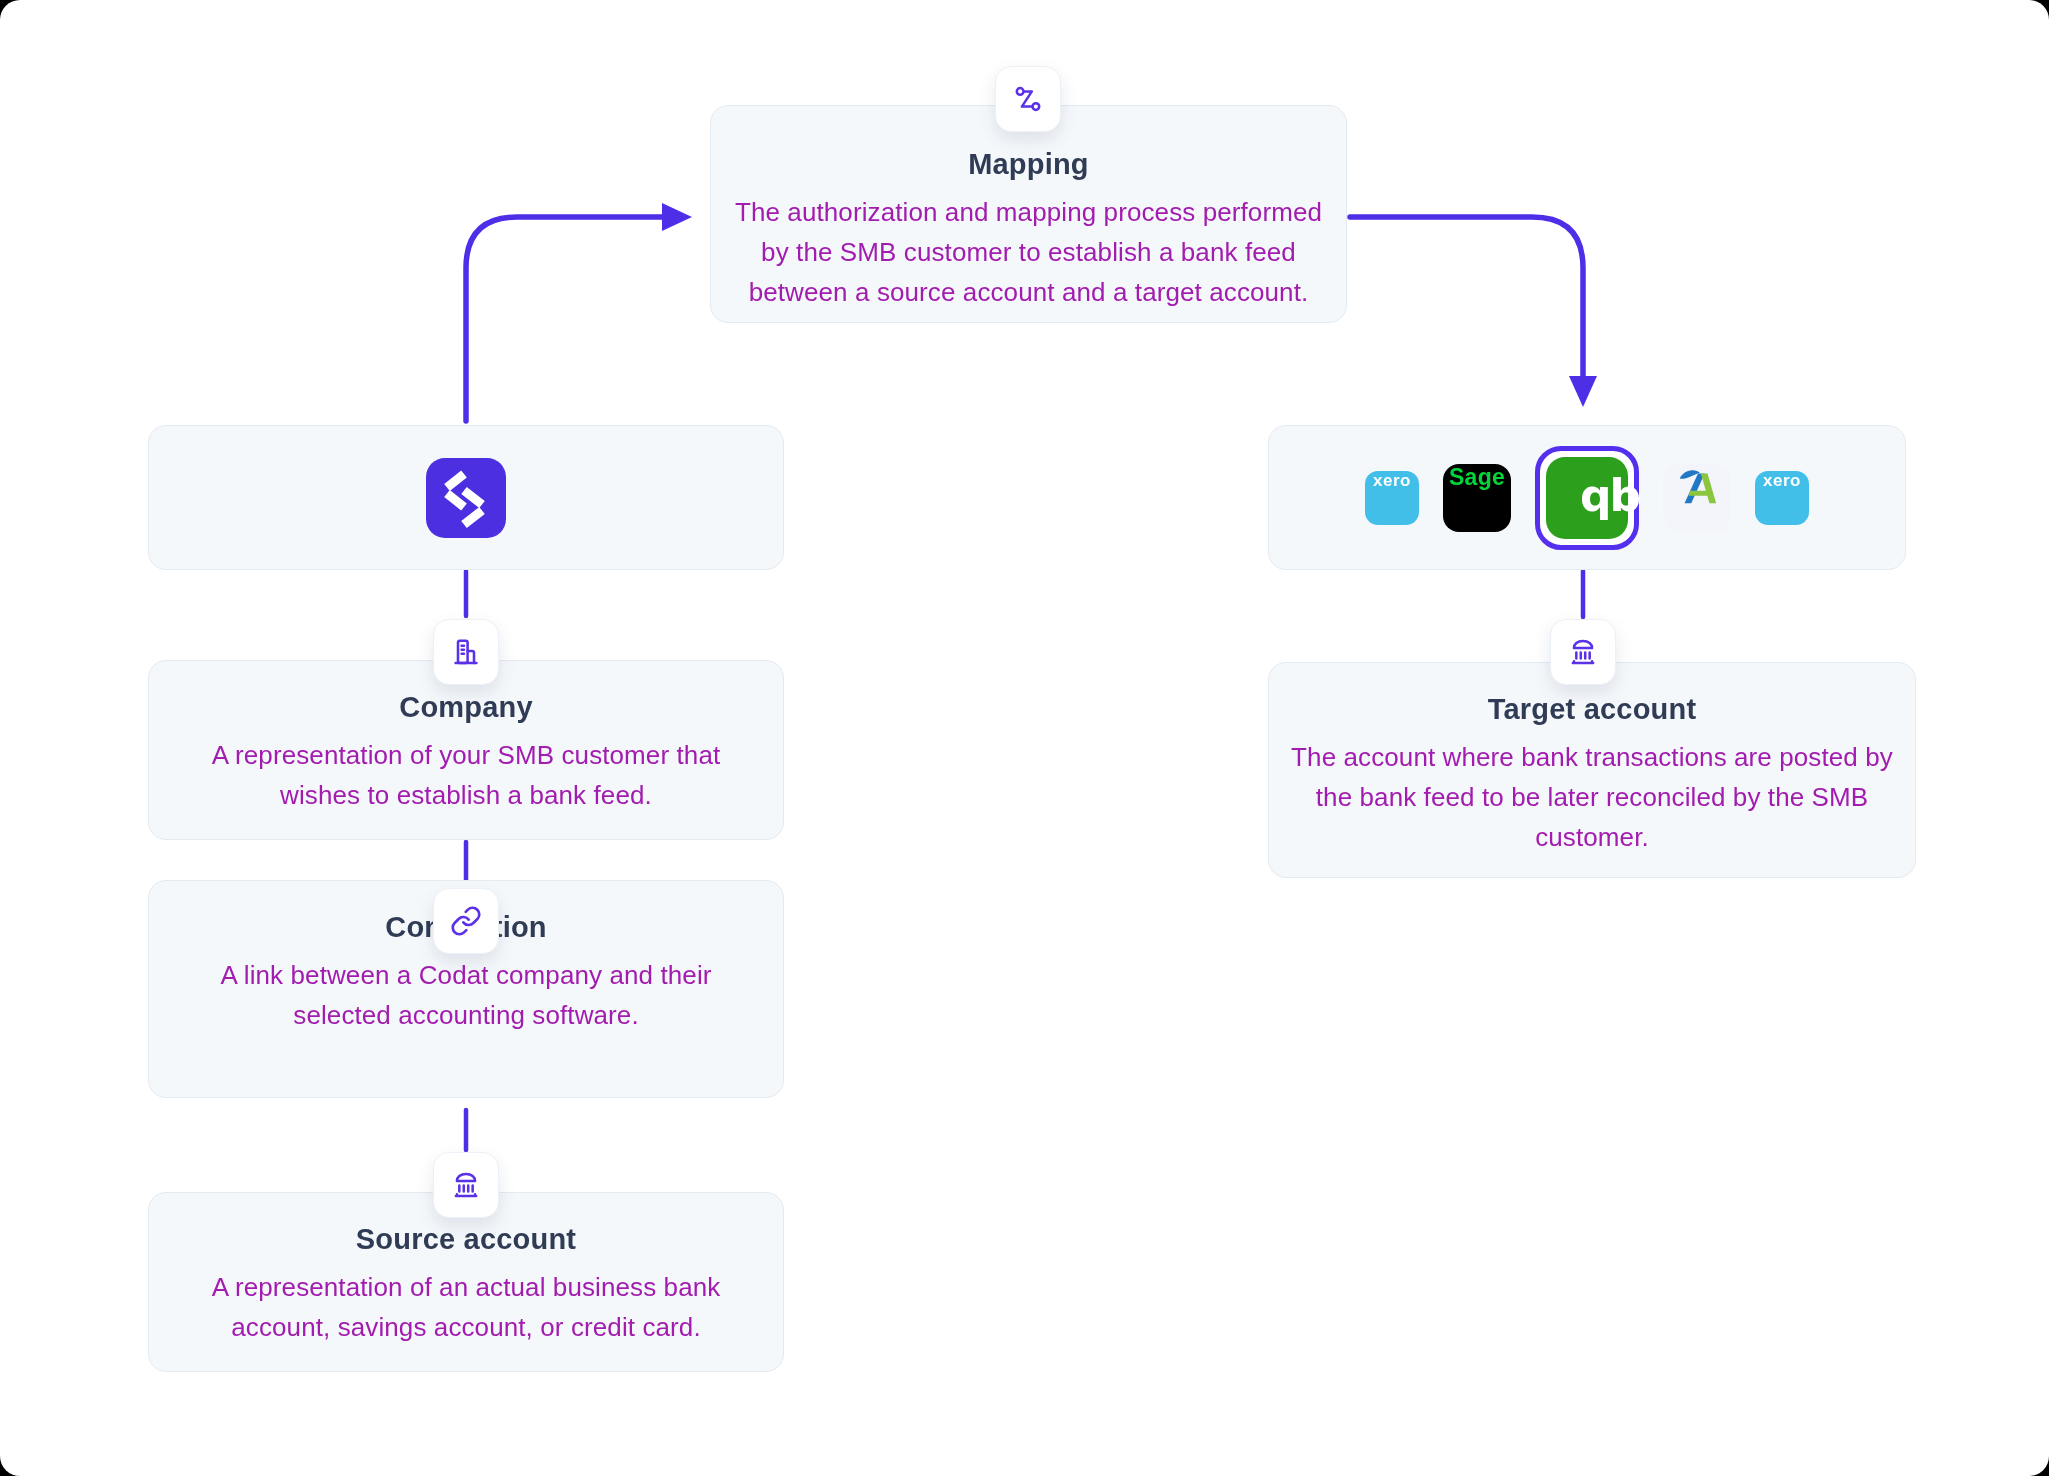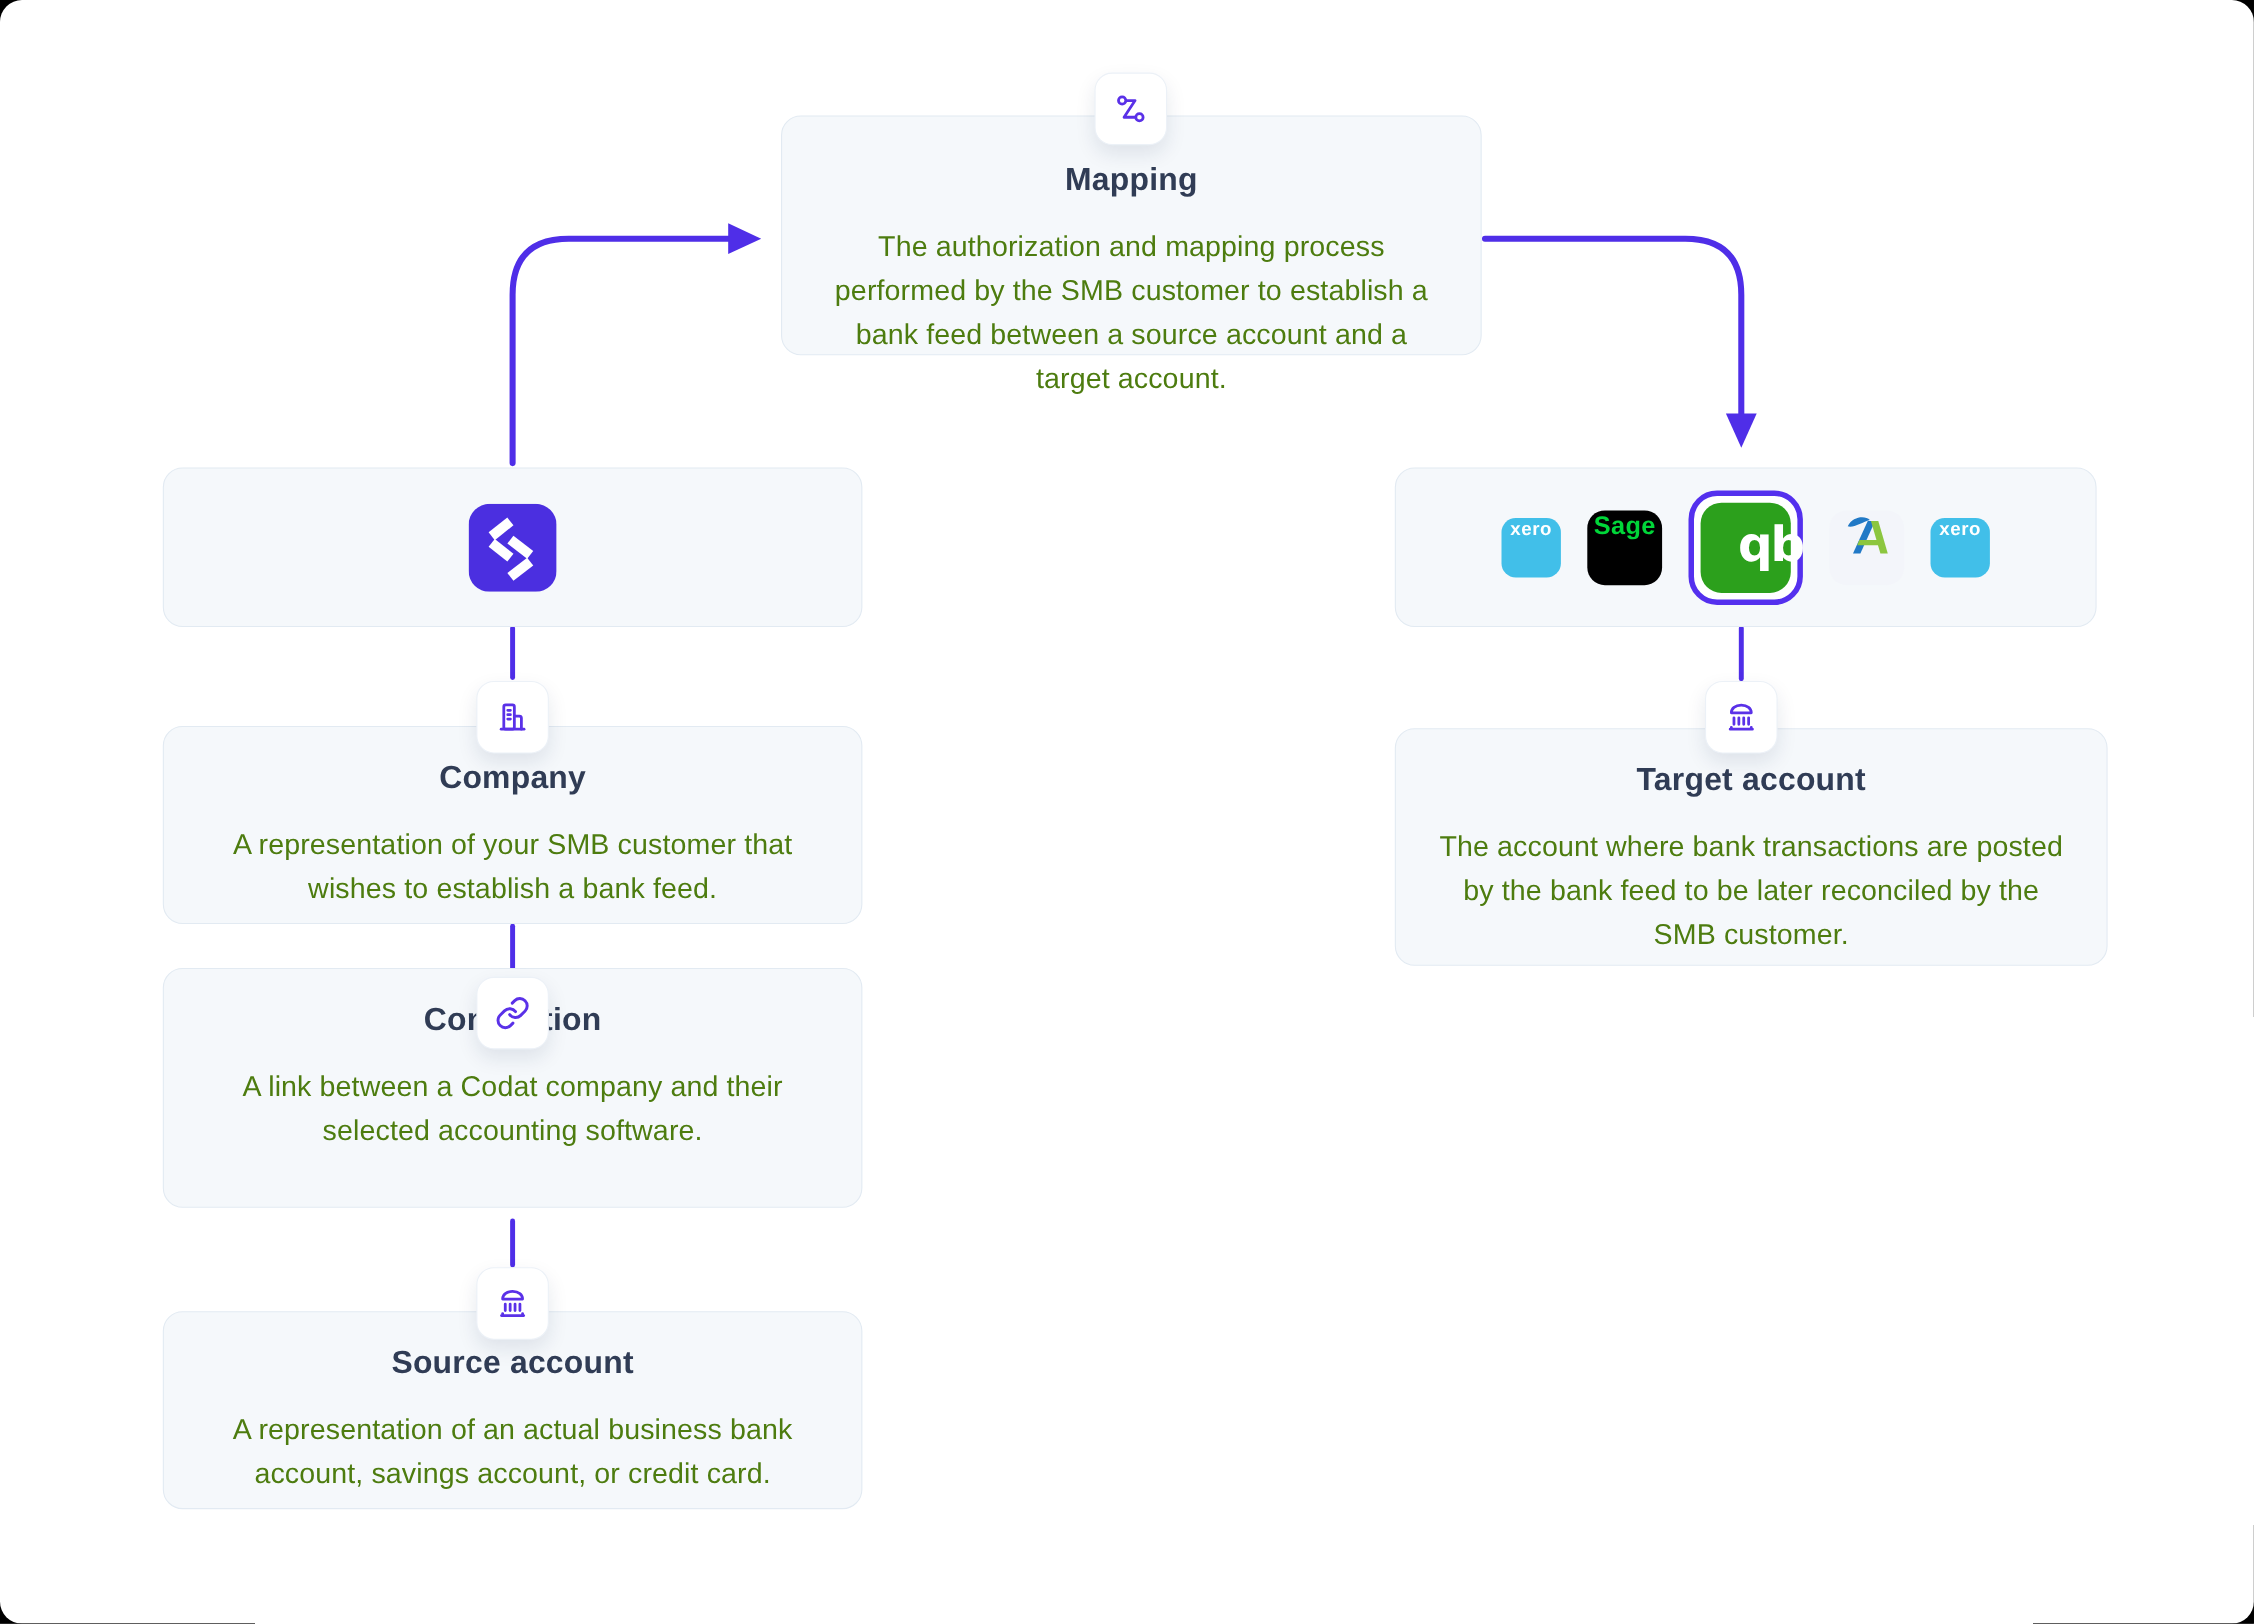--- a/index.html
+++ b/index.html
@@ -2,21 +2,21 @@
 <html><head>
 <meta charset="utf-8">
 <style>
   html,body{margin:0;padding:0;background:#000;}
   body{width:2049px;height:1476px;overflow:hidden;font-family:"Liberation Sans",sans-serif;}
   .stage{position:relative;width:2049px;height:1476px;background:#ffffff;border-radius:20px;overflow:hidden;}
   .wires{position:absolute;left:0;top:0;z-index:1;pointer-events:none;}
   .card{position:absolute;z-index:2;background:#F5F8FB;border:1.5px solid #E2EAF2;border-radius:18px;
         box-sizing:border-box;display:flex;flex-direction:column;align-items:center;text-align:center;}
   .card h3{margin:0 0 7px;font-size:29px;font-weight:700;color:#303C55;letter-spacing:.2px;}
-  .card p{margin:16px;font-size:26px;line-height:40px;color:#4d7c0f;letter-spacing:.1px;}
+  .card p{margin:4px;font-size:26px;line-height:40px;color:#a21caf;letter-spacing:.1px;}
   .icon-card{position:absolute;z-index:3;width:66px;height:66px;background:#fff;border:1.5px solid #ECF1F7;
              border-radius:16px;box-shadow:0 8px 18px rgba(23,43,77,.10);
              display:flex;align-items:center;justify-content:center;box-sizing:border-box;}
   
   #ic-mapping{left:995px;top:66px;}
   #card-mapping{left:710px;top:105px;width:637px;height:218px;padding:42px 18px 0;}
   #box-codat{left:148px;top:425px;width:636px;height:145px;justify-content:center;}
   #ic-company{left:433px;top:619px;}
   #card-company{left:148px;top:660px;width:636px;height:180px;padding:30px 18px 0;}
   #ic-connection{left:433px;top:888px;}

